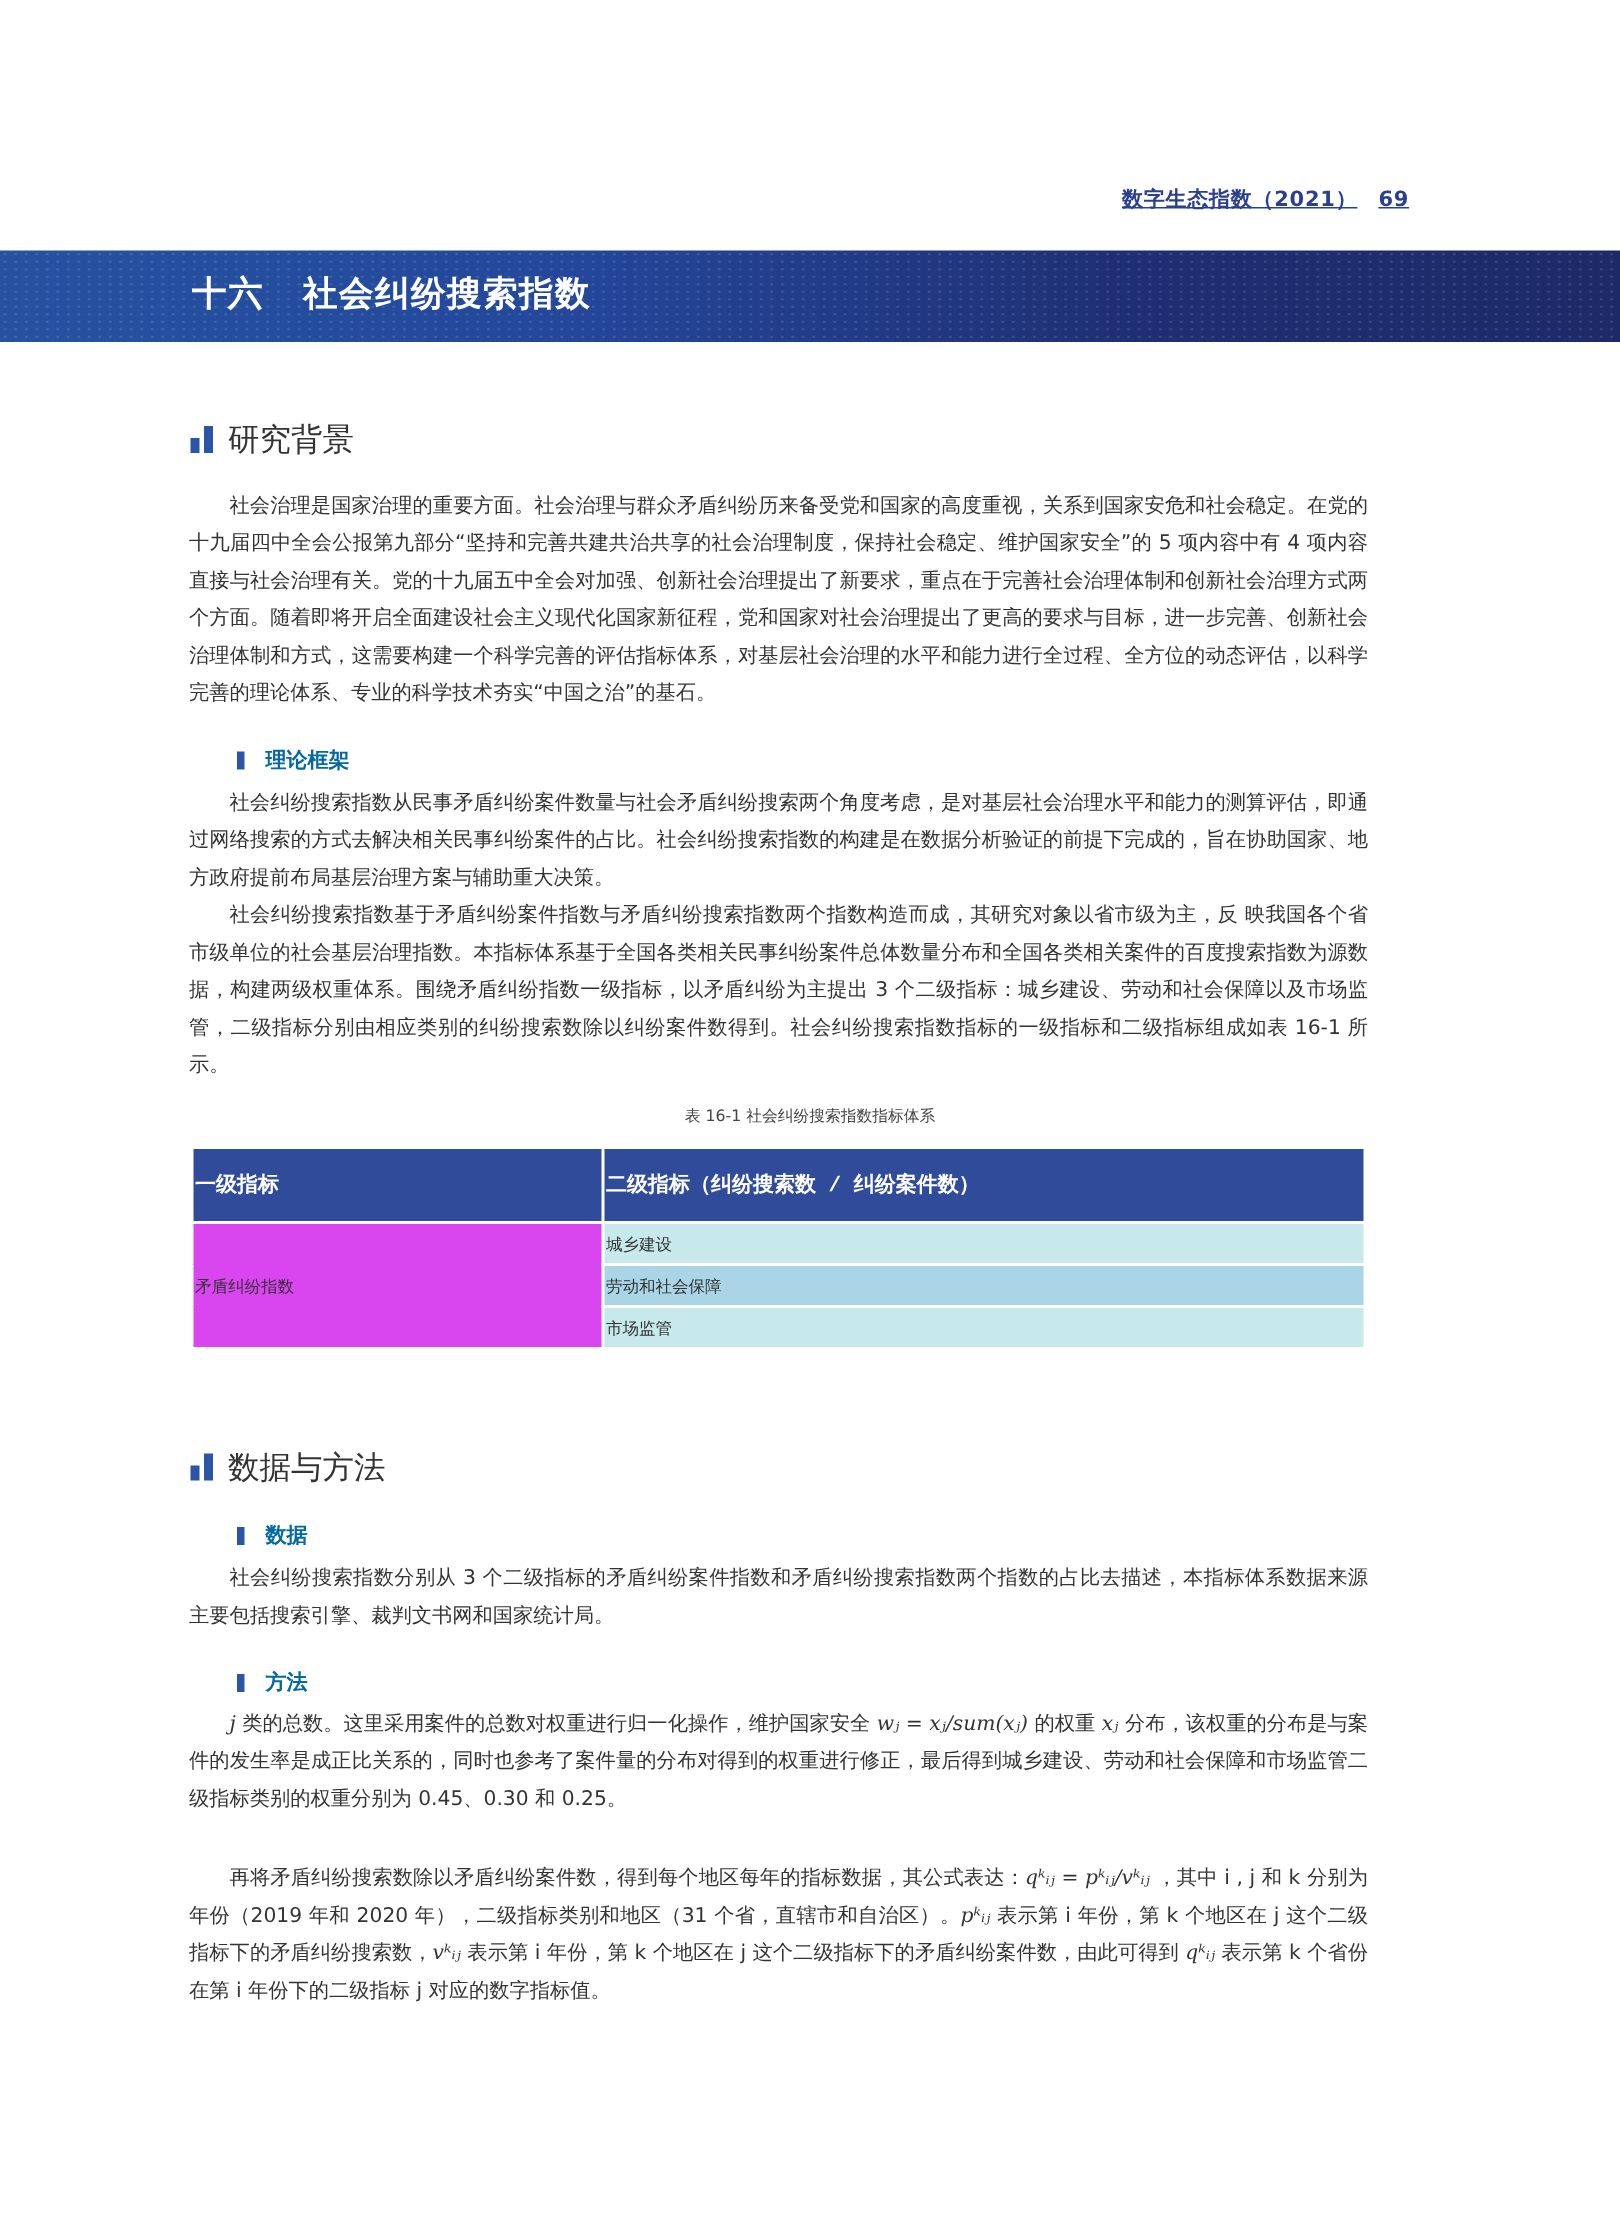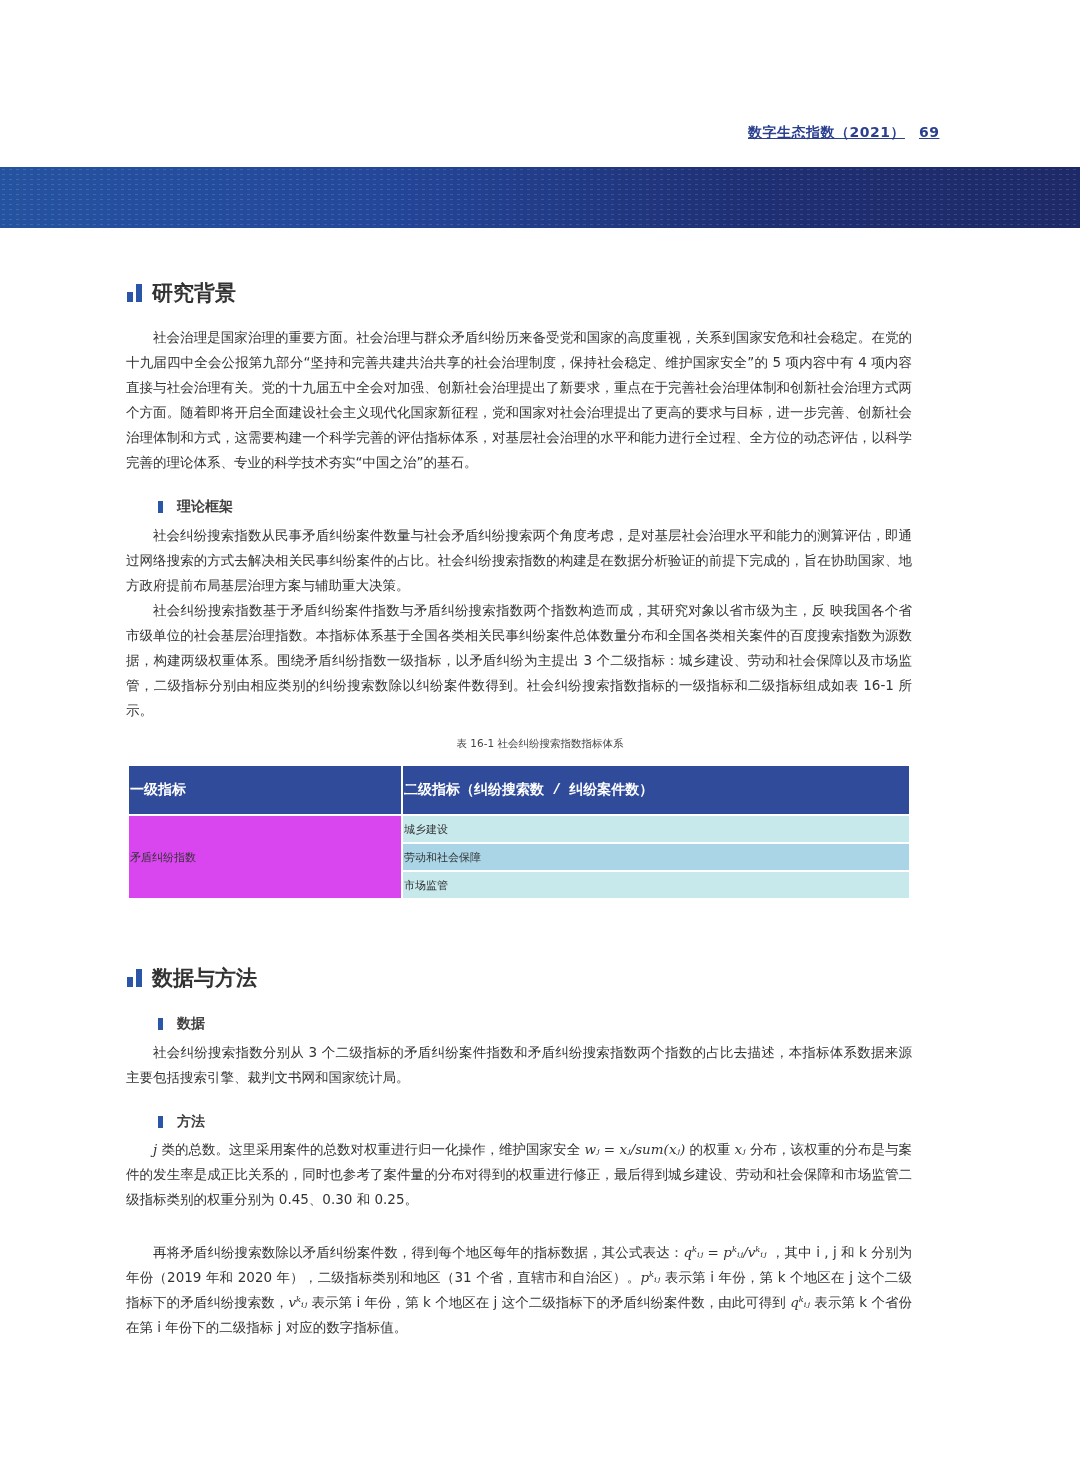--- a/index.html
+++ b/index.html
@@ -12,24 +12,24 @@
   .band .dots { position:absolute; inset:0;
           background-image:radial-gradient(rgba(255,255,255,0.18) 1px, transparent 1.2px);
           background-size:7px 5px; opacity:0.7; }
   .band .title { position:absolute; left:128px; top:13px; font-size:23px; font-weight:bold; color:#fff; letter-spacing:1px; }
   .band .title .num { margin-right:26px; }
   .sec-head { position:absolute; left:127px; display:flex; align-items:center; }
   .sec-head .bars { display:flex; align-items:flex-end; gap:3px; margin-right:10px; }
   .sec-head .bars span { display:block; width:6px; background:#2b55a7; }
   .sec-head .bars span:first-child { height:10px; }
   .sec-head .bars span:last-child { height:18px; }
-  .sec-head .txt { font-size:21px; font-weight:bold; color:#333; }
+  .sec-head .txt { font-size:21px; font-weight:normal; color:#333; }
   .sub-head { position:absolute; left:158px; display:flex; align-items:center; }
   .sub-head .mark { width:5px; height:12px; background:#2b55a7; margin-right:14px; }
-  .sub-head .txt { font-size:14px; font-weight:bold; color:#404040; }
+  .sub-head .txt { font-size:14px; font-weight:bold; color:#0369a1; }
   .para { position:absolute; left:126px; width:786px; font-size:13.5px; line-height:25px; color:#333;
           text-indent:2em; text-align:justify; margin:0; }
   .caption { position:absolute; top:737px; left:0; width:1080px; text-align:center; font-size:10.5px; color:#444; }
   table.idx { position:absolute; top:764px; left:127px; width:784px; border-collapse:collapse; font-size:11px; color:#333; }
   table.idx td, table.idx th { border:2px solid #ffffff; text-align:left;font-family:Liberation Mono, monospace; }
   table.idx th { background:#2f4b99; color:#fff; font-size:14px; font-weight:bold; height:46px; }
   table.idx td { height:24px; }
   table.idx td.c1 { background:#d946ef; width:270px; }
   table.idx td.l { background:#c7e9ec; }
   table.idx td.d { background:#a9d5e6; }
@@ -37,20 +37,23 @@
 </style>
 </head>
 <body>
 
 <div class="running-head">
   <span>数字生态指数（2021）</span><span class="page-no">69</span>
 </div>
 
 <div class="band">
   <div class="dots"></div>
+  <div class="title">
+    <span class="num">十六</span><span>社会纠纷搜索指数</span>
+  </div>
 </div>
 
 <div class="sec-head" style="top:279px">
   <div class="bars">
       <span></span>
       <span></span>
     </div>
   <span class="txt">研究背景</span>
 </div>
 

